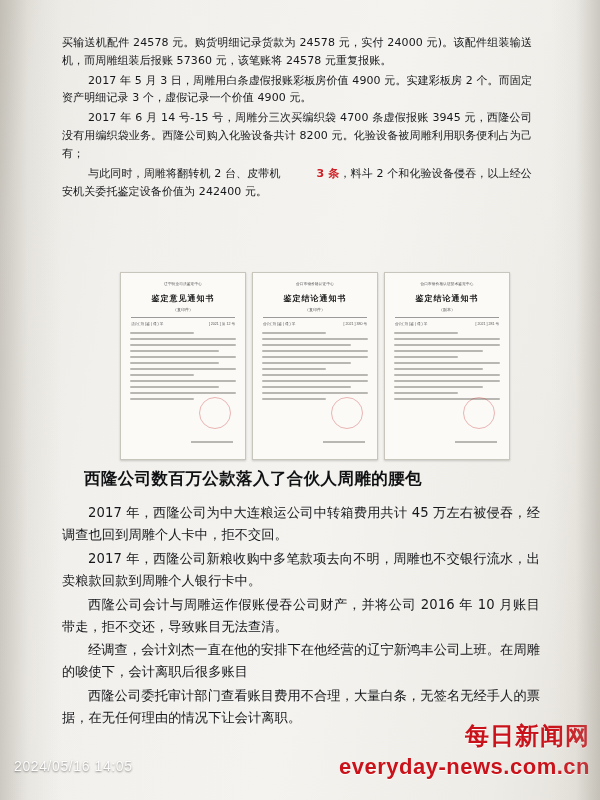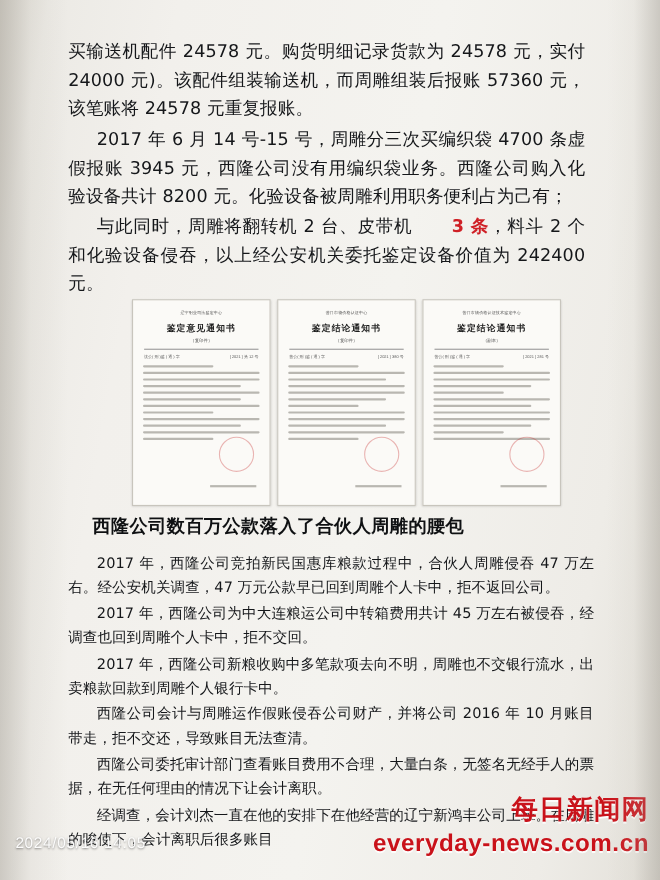--- a/index.html
+++ b/index.html
@@ -35,21 +35,21 @@
     width: 48px;
     background: linear-gradient(270deg, rgba(150,145,135,0.40) 0%, rgba(200,196,186,0.14) 50%, rgba(255,255,255,0) 100%);
     pointer-events: none;
   }
   .doc-body {
     position: absolute;
     left: 62px;
     top: 34px;
     width: 470px;
     color: #15171a;
-    font-size: 16px;
+    font-size: 11px;
     line-height: 1.62;
     font-family: "DejaVu Sans", "Liberation Sans", sans-serif;
   }
   p.para {
     margin: 0 0 2px 0;
     text-align: justify;
     letter-spacing: 0.1px;
   }
   p.indent {
     text-indent: 26px;
@@ -207,20 +207,21 @@
     letter-spacing: 0.5px;
   }
 </style>
 </head>
 <body>
 
 <div id="page">
 
   <div class="doc-body">
     <p class="para">买输送机配件 24578 元。购货明细记录货款为 24578 元，实付 24000 元)。该配件组装输送机，而周雕组装后报账 57360 元，该笔账将 24578 元重复报账。</p>
+    <p class="para indent">2017 年 5 月 3 日，周雕用白条虚假报账彩板房价值 4900 元。实建彩板房 2 个。而固定资产明细记录 3 个，虚假记录一个价值 4900 元。</p>
     <p class="para indent">2017 年 6 月 14 号-15 号，周雕分三次买编织袋 4700 条虚假报账 3945 元，西隆公司没有用编织袋业务。西隆公司购入化验设备共计 8200 元。化验设备被周雕利用职务便利占为己有；</p>
     <p class="para indent">
       <span>与此同时，周雕将翻转机 2 台、皮带机</span><span class="red">3 条</span><span>，料斗 2 个和化验设备侵吞，以上经公安机关委托鉴定设备价值为 242400 元。</span>
     </p>
   </div>
 
   <div class="figure-row">
 
     <div class="cert">
       <div class="c-head">辽宁明业司法鉴定中心</div>
@@ -301,26 +302,25 @@
       </div>
       <div class="c-stamp"></div>
       <div class="c-sign"></div>
     </div>
 
   </div>
 
   <div class="headline">西隆公司数百万公款落入了合伙人周雕的腰包</div>
 
   <div class="doc-body2">
-    <p class="para indent">2017 年，西隆公司竞拍新民国惠库粮款过程中，合伙人周雕侵吞 47 万左右。经公安机关调查，47 万元公款早已回到周雕个人卡中，拒不返回公司。</p>
     <p class="para indent">2017 年，西隆公司为中大连粮运公司中转箱费用共计 45 万左右被侵吞，经调查也回到周雕个人卡中，拒不交回。</p>
     <p class="para indent">2017 年，西隆公司新粮收购中多笔款项去向不明，周雕也不交银行流水，出卖粮款回款到周雕个人银行卡中。</p>
     <p class="para indent">西隆公司会计与周雕运作假账侵吞公司财产，并将公司 2016 年 10 月账目带走，拒不交还，导致账目无法查清。</p>
+    <p class="para indent">经调查，会计刘杰一直在他的安排下在他经营的辽宁新鸿丰公司上班。在周雕的唆使下，会计离职后很多账目</p>
     <p class="para indent">西隆公司委托审计部门查看账目费用不合理，大量白条，无签名无经手人的票据，在无任何理由的情况下让会计离职。</p>
-    <p class="para indent">经调查，会计刘杰一直在他的安排下在他经营的辽宁新鸿丰公司上班。在周雕的唆使下，会计离职后很多账目</p>
   </div>
 
   <div class="wm-date">2024/05/16 14:05</div>
 
   <div class="wm-site-cn">每日新闻网</div>
   <div class="wm-site-en">everyday-news.com.cn</div>
 
 </div>
 
 </body></html>

